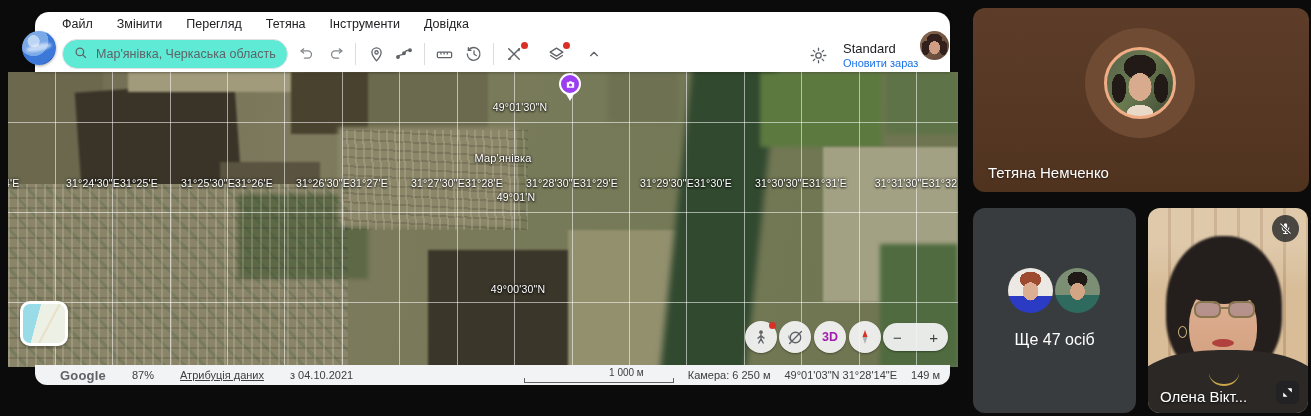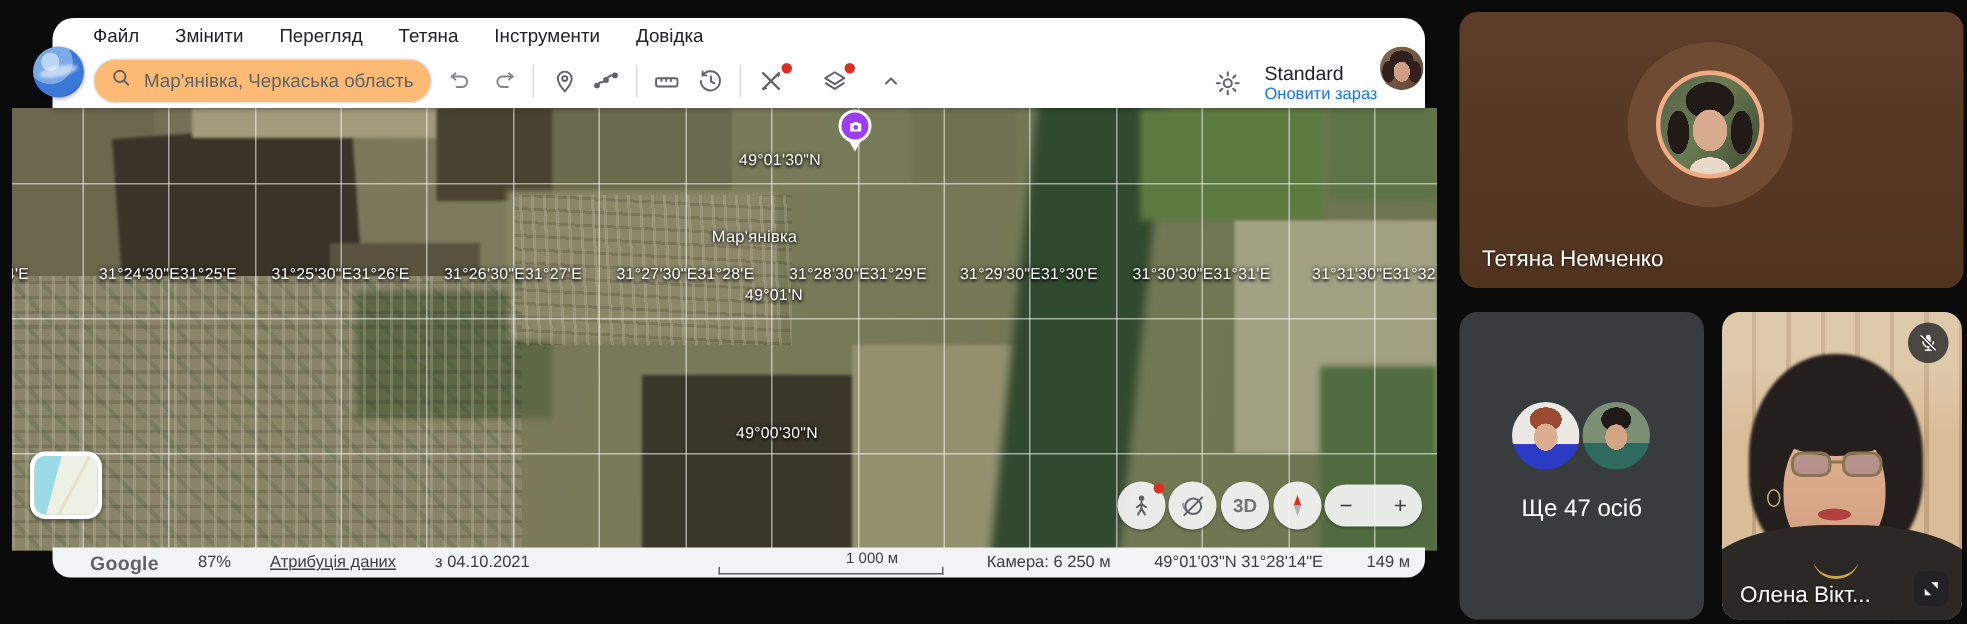--- a/index.html
+++ b/index.html
@@ -39,40 +39,40 @@
   
   .minimap { position:absolute; left:12px; top:229px; width:48px; height:45px; border-radius:10px;
       border:3px solid #fff; box-shadow:0 1px 3px rgba(0,0,0,.4); overflow:hidden;
       background:linear-gradient(105deg,#9adbe8 0 34%,#edf0e4 35% 100%); }
   .minimap .road { position:absolute; left:22px; top:-4px; width:2px; height:60px;
       background:#e8e0c8; transform:rotate(28deg); }
 
   
   .circle-btn { position:absolute; width:32px; height:32px; border-radius:50%;
       background:rgba(244,244,244,.93); box-shadow:0 1px 2px rgba(0,0,0,.35);
-      display:flex; align-items:center; justify-content:center; color:#737373; }
+      display:flex; align-items:center; justify-content:center; color:#a21caf; }
   .zoom-pill { position:absolute; left:875px; top:251px; width:65px; height:28px; border-radius:14px;
       background:rgba(244,244,244,.93); box-shadow:0 1px 2px rgba(0,0,0,.35);
       display:flex; align-items:center; justify-content:space-between; padding:0 10px;
       font-size:15px; color:#3c4043; }
   .btn-3d { font-size:12.5px; font-weight:600; }
   .red-dot { position:absolute; width:7px; height:7px; border-radius:50%; background:#d93025; }
 
   
   .gheader { position:absolute; left:35px; top:12px; width:915px; height:60px; background:#fff;
       border-radius:14px 14px 0 0; box-shadow:0 1px 3px rgba(0,0,0,.25); }
   .menu-row { position:absolute; left:27px; top:5px; display:flex; gap:24px; }
   .menu-item { font-size:12.5px; color:#202124; cursor:pointer; }
   .earth-logo { position:absolute; left:-13px; top:19px; width:34px; height:34px; border-radius:50%;
       background:radial-gradient(circle at 34% 30%, #bcd5f5 0 18%, #7aa9e8 19% 45%, #3b78d8 46% 75%, #2b5cb8 76%);
       box-shadow:0 1px 3px rgba(0,0,0,.35); }
   .earth-logo .swirl { position:absolute; left:4px; top:13px; width:26px; height:7px;
       border-radius:50%; background:rgba(255,255,255,.55); transform:rotate(-12deg); filter:blur(1px); }
   .search-pill { position:absolute; left:27px; top:27px; width:226px; height:30px; border:1px solid #dfe1e5;
-      border-radius:16px; display:flex; align-items:center; padding:0 10px; gap:8px; background:#fdba74; }
+      border-radius:16px; display:flex; align-items:center; padding:0 10px; gap:8px; background:#5eead4; }
   .search-pill input { border:none; outline:none; width:180px; font-size:12.5px; color:#5f6368;
       font-family:"Liberation Sans",sans-serif; background:transparent; }
   .hicon { position:absolute; width:26px; height:26px; display:flex; align-items:center;
       justify-content:center; border-radius:50%; cursor:pointer; }
   .vsep { position:absolute; top:31px; width:1px; height:22px; background:#dadce0; }
   .layer-status { position:absolute; left:808px; top:30px; line-height:1.15; }
   .layer-status .lname { font-size:13px; color:#202124; }
   .layer-status .lupdate { font-size:11px; color:#1a73e8; cursor:pointer; }
   .header-avatar { position:absolute; left:885px; top:19px; width:29px; height:29px; border-radius:50%;
       overflow:hidden; cursor:pointer;
@@ -81,21 +81,21 @@
         radial-gradient(ellipse 13px 10px at 50% 30%, #31201c 0 60%, transparent 61%),
         radial-gradient(ellipse 7px 12px at 20% 58%, #31201c 0 60%, transparent 61%),
         radial-gradient(ellipse 7px 12px at 80% 58%, #31201c 0 60%, transparent 61%),
         linear-gradient(130deg,#8a6a52,#5d4436); }
 
   
   .statusbar { position:absolute; left:35px; top:365px; width:915px; height:20px; background:#f1f3f4;
       border-radius:0 0 12px 12px; display:flex; align-items:center; justify-content:space-between;
       padding:0 10px 0 25px; font-size:11px; color:#3c4043; }
   .sb-left, .sb-right { display:flex; align-items:center; gap:26px; }
-  .sb-right { gap:29px; }
+  .sb-right { gap:14px; }
   .sb-brand { font-size:13px; font-weight:600; color:#5f6368; letter-spacing:.2px; }
   .sb-link { text-decoration:underline; cursor:pointer; }
   .scale-wrap { display:flex; flex-direction:column; align-items:flex-end; width:150px; }
   .scale-label { font-size:10px; margin-right:30px; }
   .scale-bracket { width:150px; height:5px; border-left:1px solid #5f6368; border-right:1px solid #5f6368;
       border-bottom:1px solid #5f6368; }
 
   
   .panel { position:absolute; left:965px; top:0; width:346px; height:416px; background:#0b0b0b; }
   .tile { position:absolute; border-radius:12px; overflow:hidden; cursor:pointer; }

